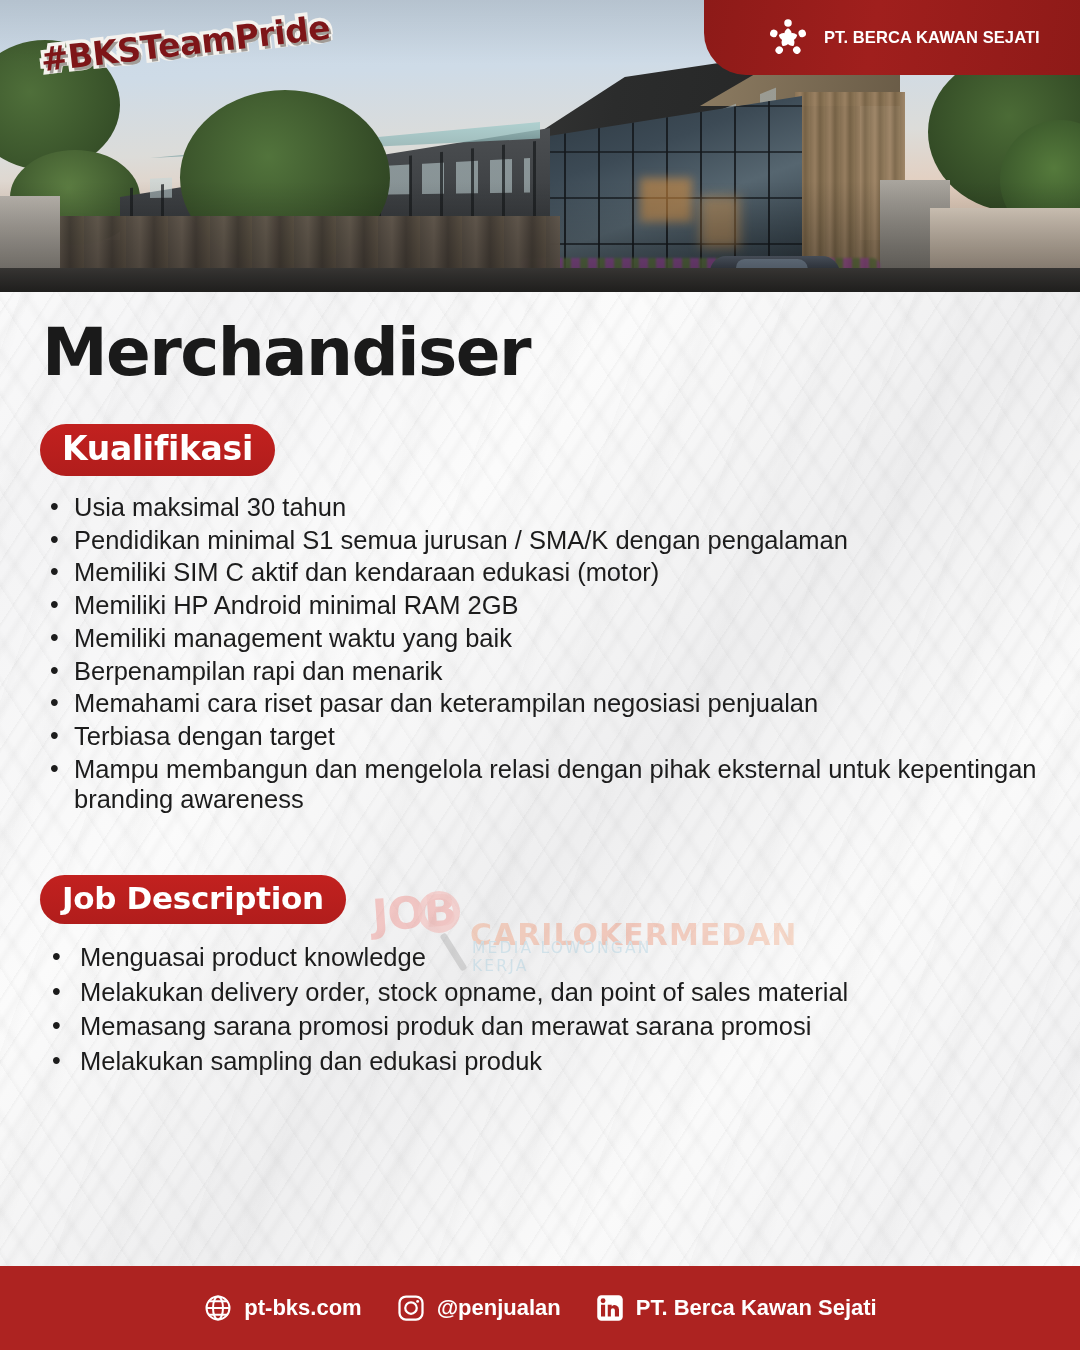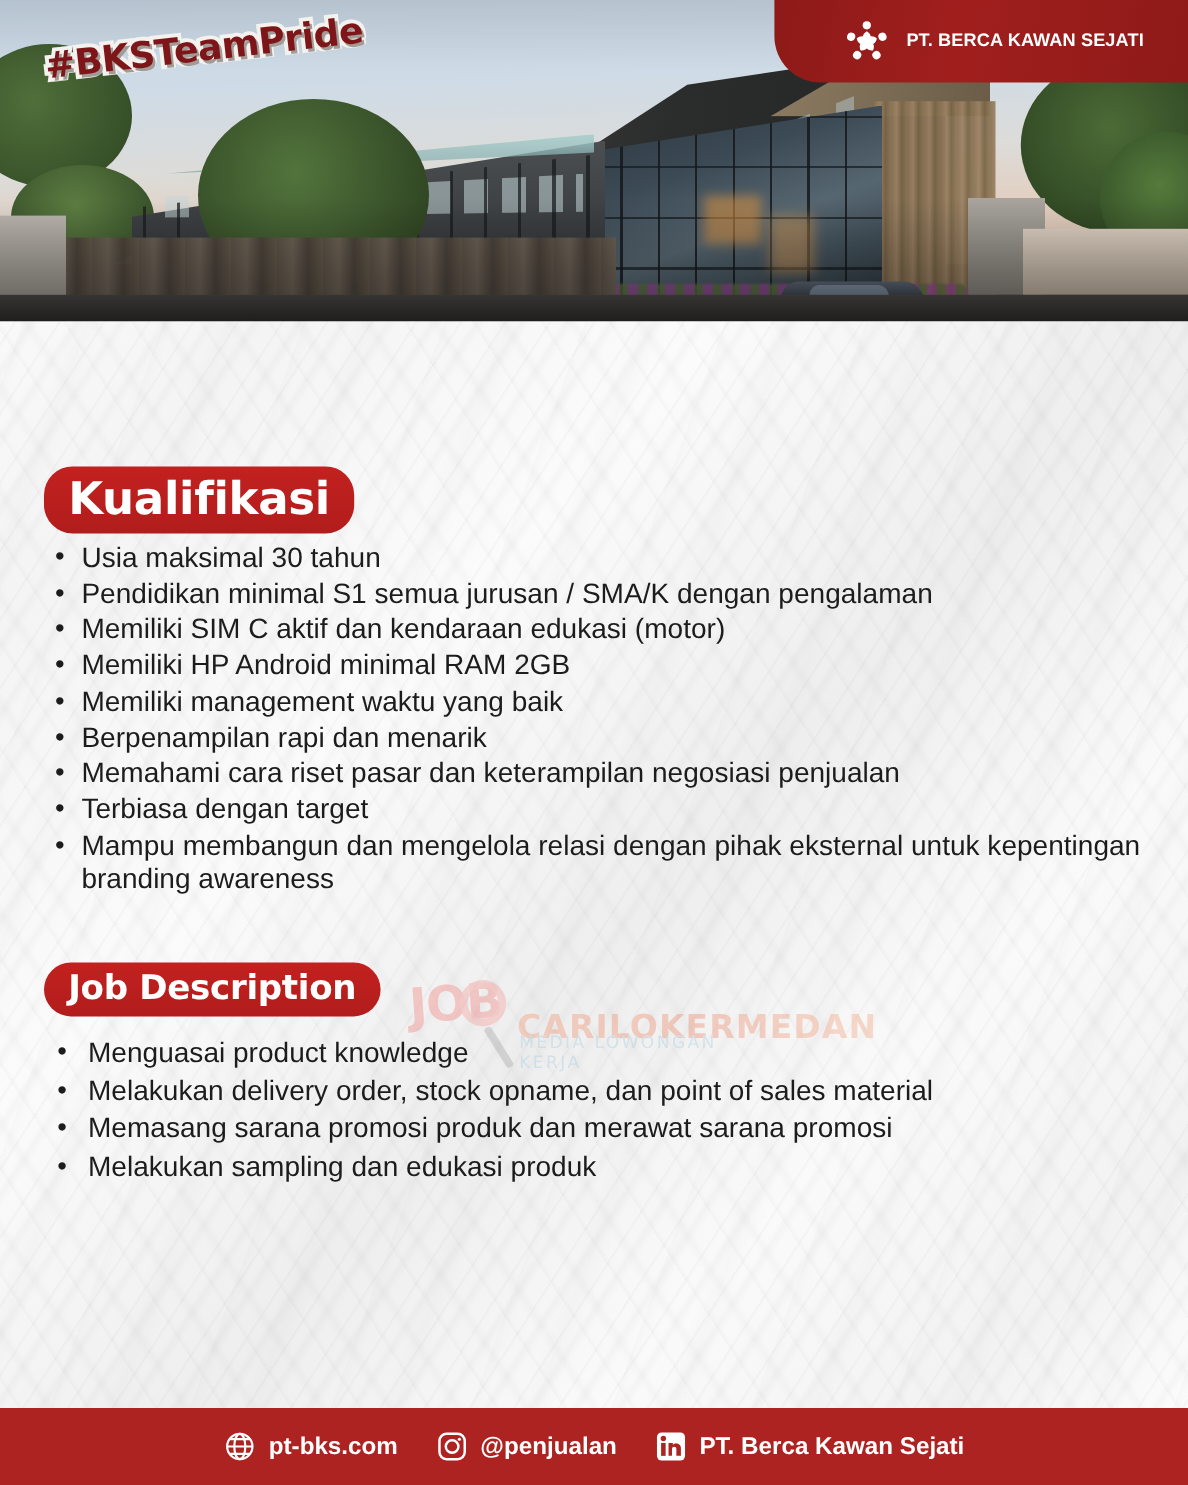--- a/index.html
+++ b/index.html
@@ -158,21 +158,21 @@
   .pill {
     display:inline-block;
     background:linear-gradient(180deg,#c2211f 0%,#b11d1c 100%);
     color:#ffffff; font-weight:bold;
     border-radius:26px;
     font-family:"DejaVu Sans", sans-serif;
     white-space:nowrap;
   }
   #kualifikasi-badge {
     position:absolute; left:40px; top:132px;
-    font-size:41px; padding:5px 22px 8px 22px; letter-spacing:-0.3px;
+    font-size:33px; padding:5px 22px 8px 22px; letter-spacing:-0.3px;
   }
   #jobdesc-badge {
     position:absolute; left:40px; top:583px;
     font-size:31px; padding:5px 22px 8px 22px; letter-spacing:-0.3px;
   }
 
   ul.bullets { list-style:none; }
   ul.bullets li {
     position:relative;
     font-family:"Liberation Sans", sans-serif;
@@ -215,21 +215,21 @@
     -webkit-background-clip:text; background-clip:text; color:transparent;margin-top:12px;
   }
   #wm-sub {
     position:absolute; left:100px; top:54px;
     font-family:"DejaVu Sans", sans-serif; font-weight:normal;
     font-size:15.5px; letter-spacing:2.2px; color:#a8cfe0;
   }
 
   
   #footer {
-    position:absolute; left:0; bottom:0; width:1080px; height:70px;
+    position:absolute; left:0; bottom:0; width:1080px; height:84px;
     background:#ad2321;
     display:flex; align-items:center; justify-content:center; gap:34px;
   }
   .foot-item { display:flex; align-items:center; gap:11px; }
   .foot-label {
     color:#ffffff; font-size:22px; font-weight:bold;
     font-family:"Liberation Sans", sans-serif; white-space:nowrap;
   }
   .foot-ico { width:30px; height:30px; flex:0 0 auto; }
 </style>
@@ -293,20 +293,21 @@
           <circle cx="50" cy="16" r="8.5"></circle>
           <path d="M50 28 C60 34 62 44 50 52 C38 44 40 34 50 28 Z"></path>
         </g>
       </g>
     </svg>
     <div id="company-name">PT. BERCA KAWAN SEJATI</div>
   </div>
 
   <div id="content">
 
+    <div id="job-title">Merchandiser</div>
 
     <div class="pill" id="kualifikasi-badge">Kualifikasi</div>
 
     <ul class="bullets" id="qual-list">
       <li>Usia maksimal 30 tahun</li>
       <li>Pendidikan minimal S1 semua jurusan / SMA/K dengan pengalaman</li>
       <li>Memiliki SIM C aktif dan kendaraan edukasi (motor)</li>
       <li>Memiliki HP Android minimal RAM 2GB</li>
       <li>Memiliki management waktu yang baik</li>
       <li>Berpenampilan rapi dan menarik</li>

